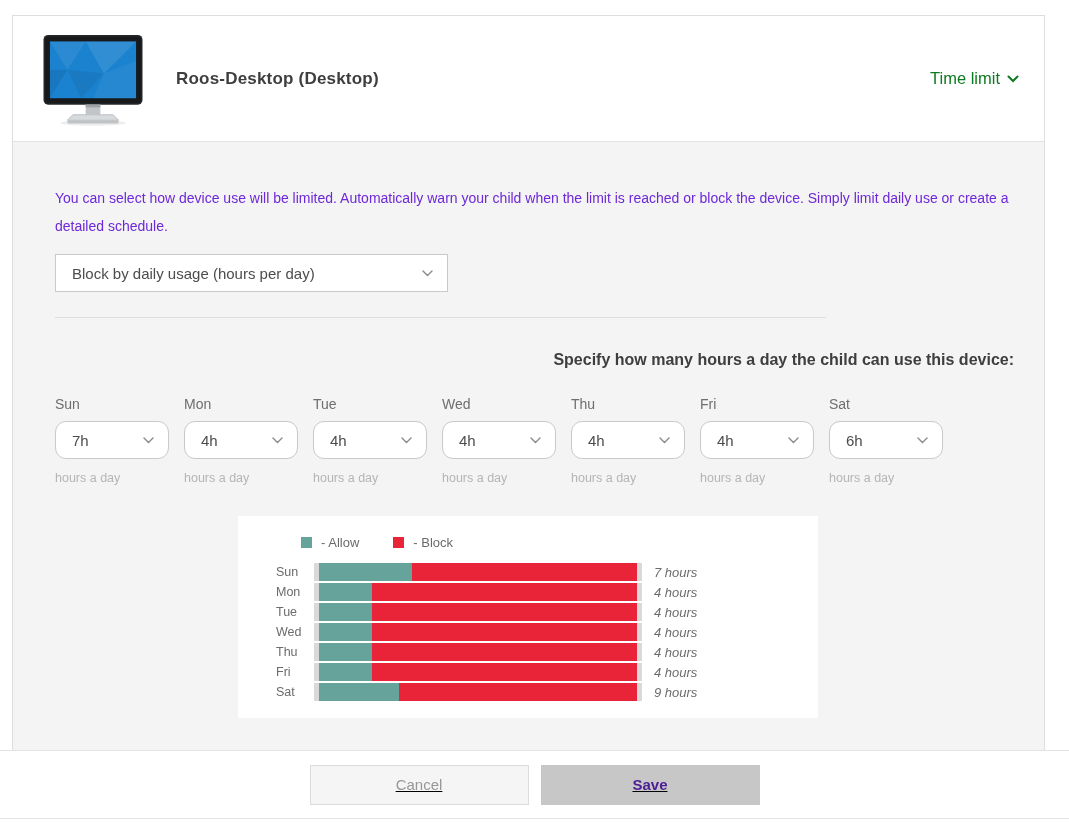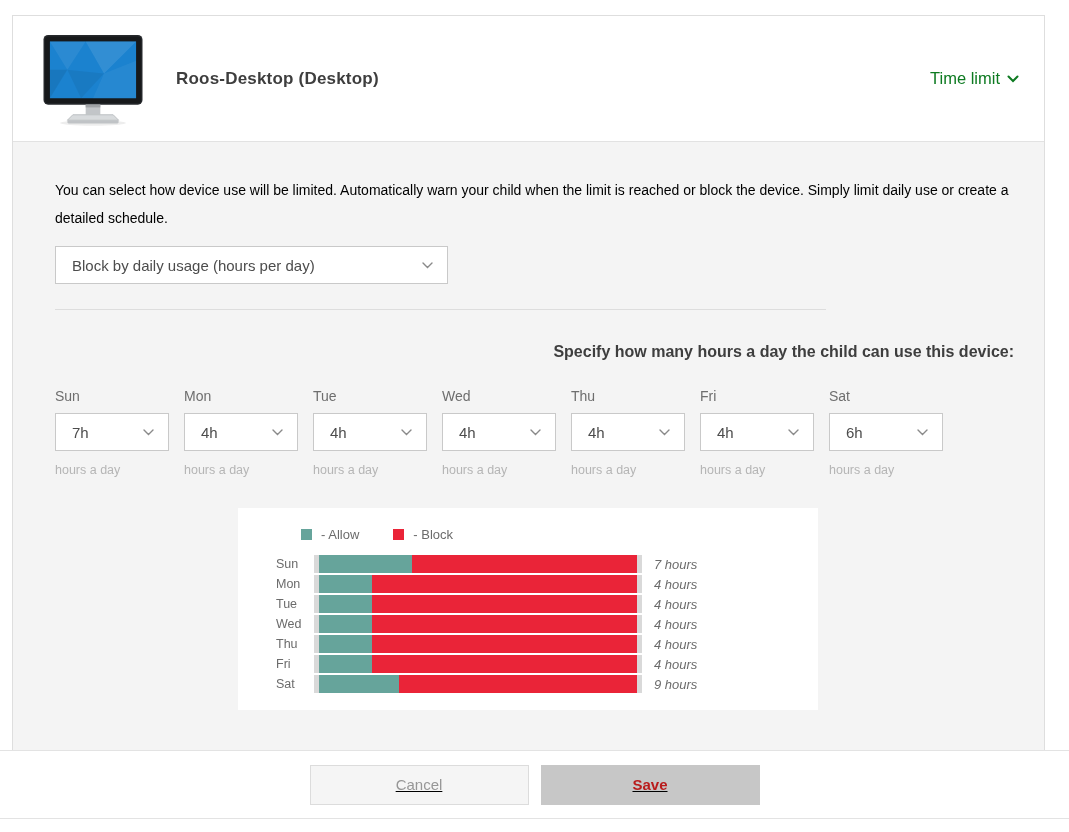--- a/index.html
+++ b/index.html
@@ -21,39 +21,39 @@
   .device-title { font-size:17px; font-weight:bold; color:#3e3e3e; letter-spacing:.2px; }
   .time-limit {
     margin-left:auto; display:flex; align-items:center; gap:7px;
     color:#0d7a21; font-size:16.5px; cursor:pointer;
   }
   .chev { display:inline-block; }
   .chev svg { display:block; }
 
   .card-body { padding:26px 30px 44px 30px; }
   .description {
-    margin:8px 0 14px 12px; max-width:965px;
-    font-size:14px; line-height:28px; color:#000000;
+    margin:16px 0 14px 12px; max-width:965px;
+    font-size:14px; line-height:28px; color:#6d28d9;
   }
   .select {
     background:#fff; border:1px solid #c9c9c9; height:38px; box-sizing:border-box;
     display:flex; align-items:center; padding:0 14px 0 16px;
     font-size:15px; color:#4c4c4c; cursor:pointer;
   }
   .select .chev { margin-left:auto; color:#8a8a8a; }
   .main-select { width:393px; margin:0 0 25px 12px; }
   .divider { border:none; border-top:1px solid #dddddd; margin:0 0 0 12px; width:771px; }
   .schedule-heading {
     margin:32px 0 27px 12px; font-size:16px; line-height:19px;
     font-weight:bold; color:#3e3e3e;text-align:right;
   }
   .days-row { display:flex; gap:10px; margin-left:12px; }
   .day-col { width:119px; }
   .day-label { font-size:14px; line-height:17px; color:#6e6e6e; margin-bottom:8px; }
-  .day-select { width:114px; }
+  .day-select { width:114px;border-radius:11px; }
   .day-caption { font-size:12.5px; line-height:15px; color:#b5b5b5; margin-top:12px; }
 
   .chart-panel {
     margin:30px 0 0 195px; width:580px; height:202px; box-sizing:border-box;
     background:#ffffff;
   }
   .legend { display:flex; gap:34px; padding:19px 0 0 63px; }
   .legend-item { display:flex; align-items:center; gap:9px; font-size:13px; color:#6b6b6b; }
   .swatch { width:11px; height:11px; display:inline-block; }
   .chart-rows { margin-top:12px; padding-left:38px; }
@@ -69,21 +69,21 @@
 
   .footer {
     position:absolute; left:0; top:750px; width:100%; height:69px; box-sizing:border-box;
     background:#ffffff; border-top:1px solid #e3e3e3; border-bottom:1px solid #e3e3e3;
     display:flex; align-items:center; justify-content:center; gap:12px;text-decoration:underline;
   }
   .btn {
     width:219px; height:40px; font-family:inherit; font-size:15px; cursor:pointer;
   }
   .btn-cancel { background:#f5f5f5; border:1px solid #dcdcdc; color:#979797; }
-  .btn-save { background:#c7c7c7; border:1px solid #c7c7c7; color:#b91c1c; font-weight:bold; }
+  .btn-save { background:#c7c7c7; border:1px solid #c7c7c7; color:#4c1d95; font-weight:bold; }
 </style>
 </head>
 <body>
 
 <div class="card">
   <div class="card-header">
     <div class="monitor-wrap">
       <svg viewBox="0 0 120 104" width="110" height="96">
         <ellipse cx="60" cy="100" rx="36" ry="3" fill="#000000" opacity="0.07"></ellipse>
         <rect x="6" y="4" width="108" height="76" rx="5" fill="#26292c"></rect>

